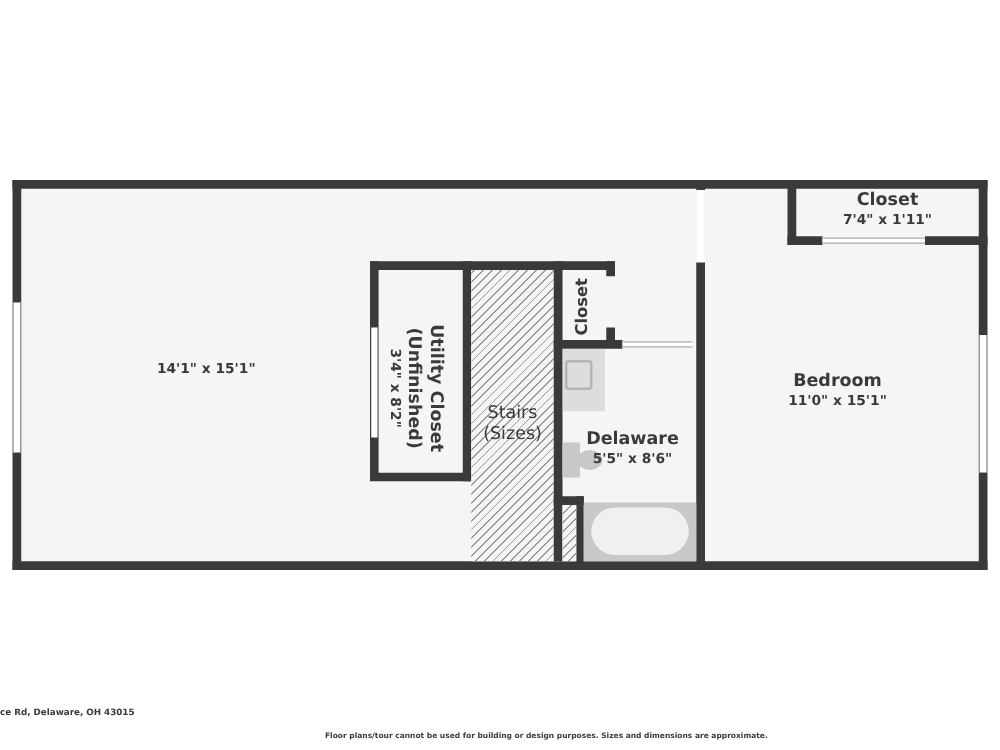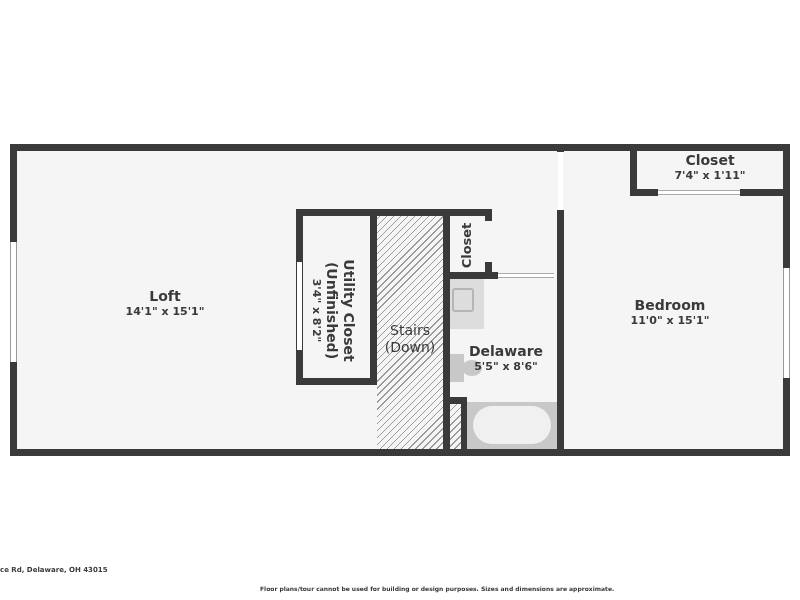--- a/index.html
+++ b/index.html
@@ -60,33 +60,32 @@
   <div class="hatch" style="left:450px;top:404px;width:11px;height:45px;"></div>
   <div class="fixture" style="left:467px;top:402px;width:90px;height:47px;"></div>
   <div class="abs" style="left:473px;top:406px;width:78px;height:38px;background:#f0f0f0;border-radius:19px;"></div>
 
   <div class="wall" style="left:630px;top:144px;width:7px;height:52px;"></div>
   <div class="wall" style="left:630px;top:189px;width:28px;height:7px;"></div>
   <div class="win" style="left:658px;top:190px;width:82px;height:5px;border-top:1px solid #aaa;border-bottom:1px solid #aaa;box-sizing:border-box;"></div>
   <div class="wall" style="left:740px;top:189px;width:50px;height:7px;"></div>
 
   <div class="label" style="left:105px;top:288px;width:120px;">
-    <div class="room-name">Loft</div>
     <div class="room-dim">14'1" x 15'1"</div>
   </div>
 
   <div class="label" style="left:263px;top:287px;width:140px;transform:rotate(90deg);transform-origin:center center;">
     <div class="room-name">Utility Closet</div>
     <div class="room-name">(Unfinished)</div>
     <div class="room-dim">3'4" x 8'2"</div>
   </div>
 
   <div class="label" style="left:377px;top:322px;width:66px;">
     <div class="room-name" style="font-weight:normal;">Stairs</div>
-    <div class="room-name" style="font-weight:normal;">(Down)</div>
+    <div class="room-name" style="font-weight:normal;">(Sizes)</div>
   </div>
 
   <div class="label" style="left:436px;top:237px;width:60px;transform:rotate(-90deg);transform-origin:center center;">
     <div class="room-name" style="font-size:13px;">Closet</div>
   </div>
 
   <div class="label" style="left:458px;top:343px;width:96px;">
     <div class="room-name">Delaware</div>
     <div class="room-dim">5'5" x 8'6"</div>
   </div>

